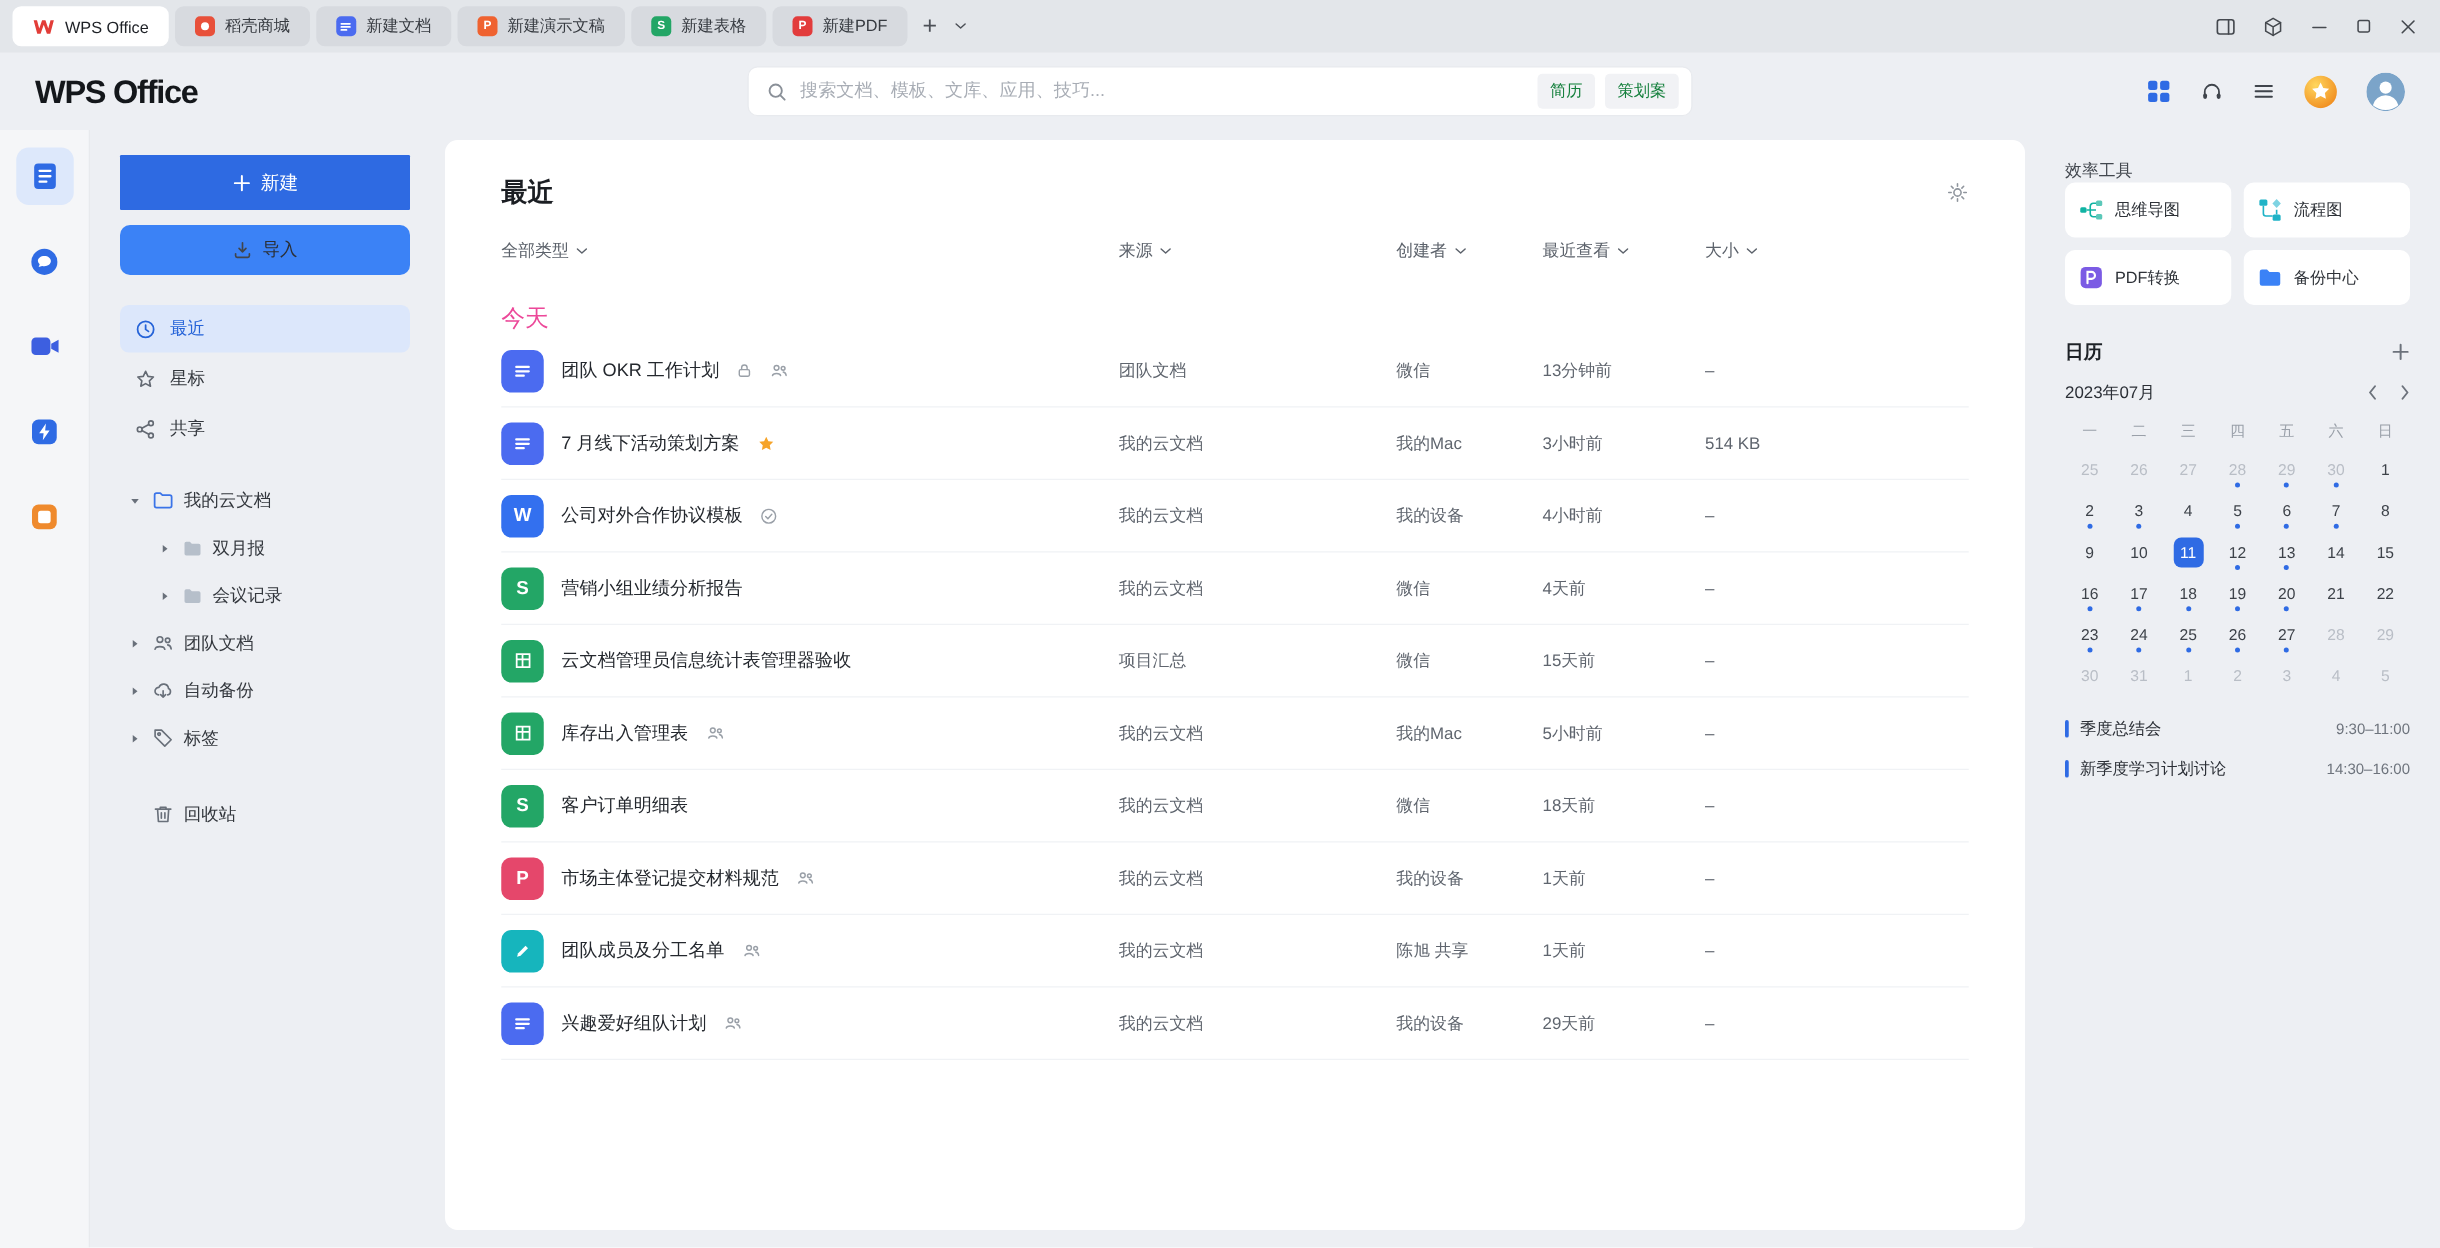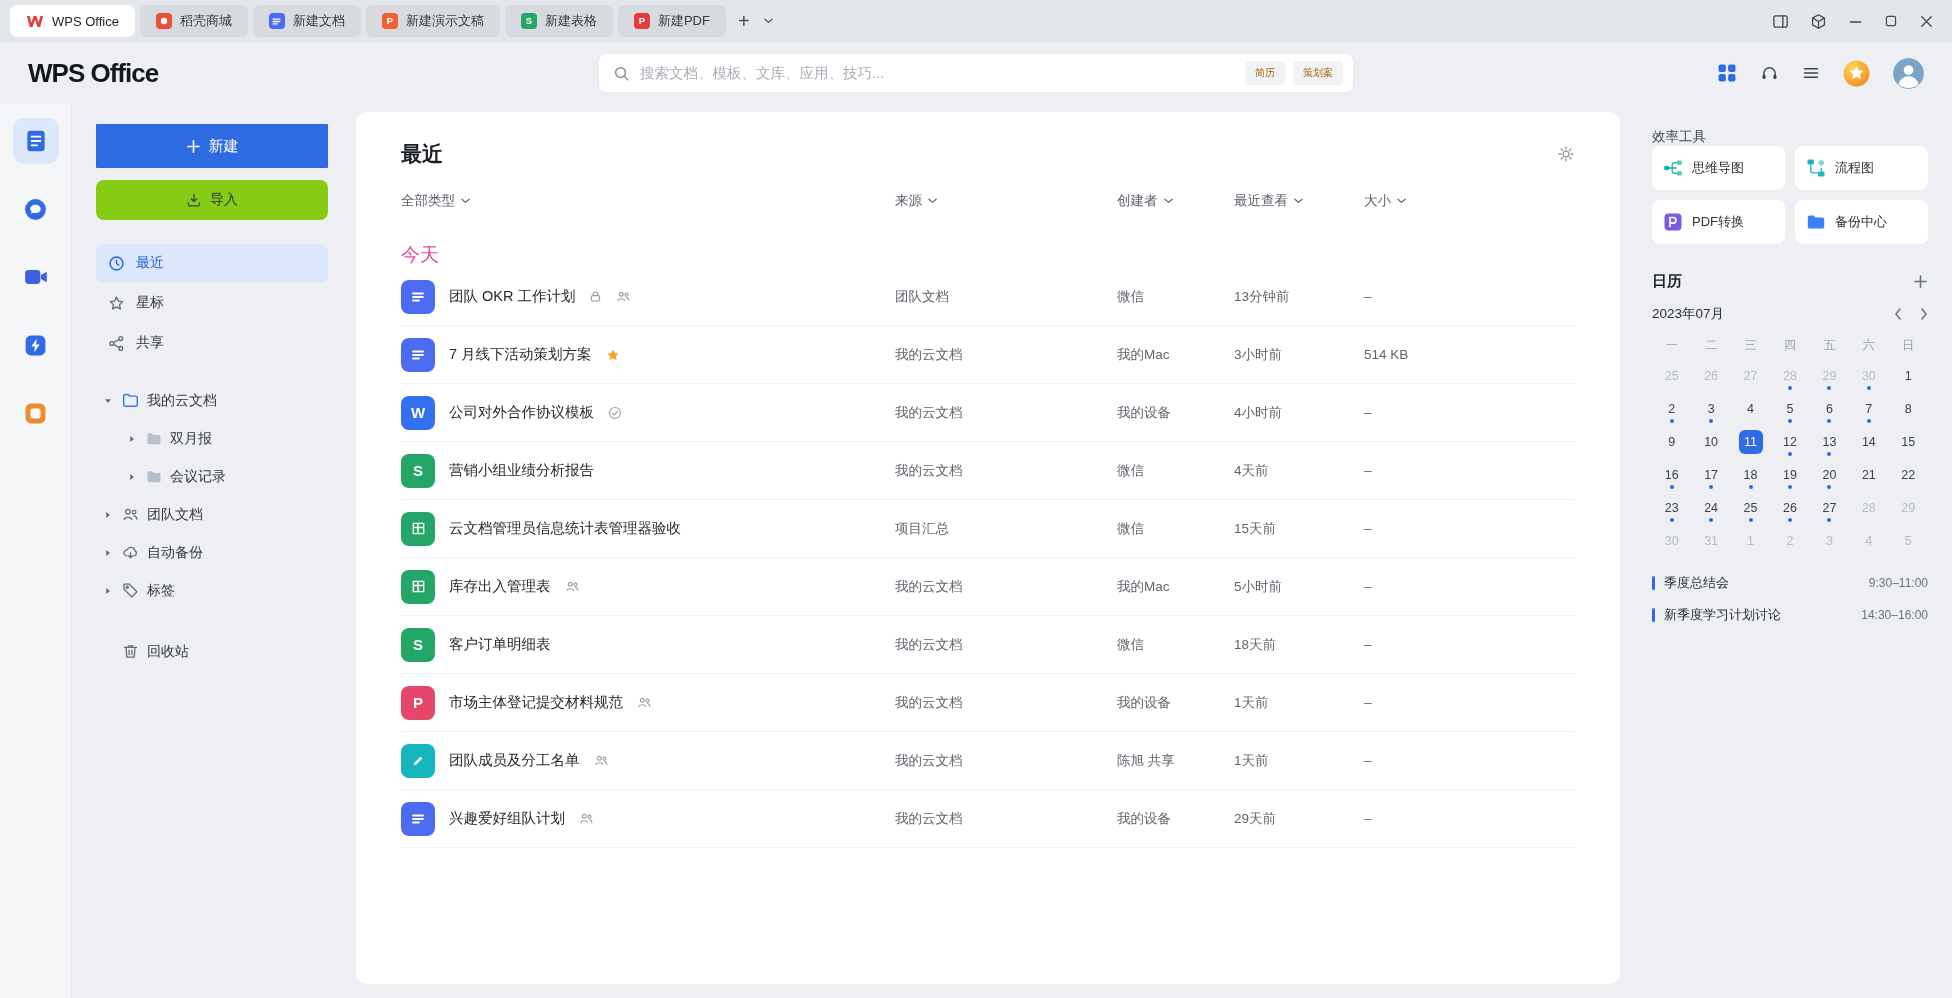--- a/index.html
+++ b/index.html
@@ -20,35 +20,35 @@
   .winbtn{display:flex;padding:0;}
 
   
   .header{height:62px;display:flex;align-items:center;padding:0 28px;position:relative;}
   .logo{font-size:26px;font-weight:800;letter-spacing:-1px;color:#14171b;}
   .search{position:absolute;left:50%;top:11px;transform:translateX(-50%);width:756px;height:40px;background:#fff;border:1px solid #e8eaee;border-radius:8px;display:flex;align-items:center;padding:0 10px 0 14px;gap:10px;}
   .s-ic{color:#8a9098;}
   .search input{flex:1;border:none;outline:none;font-size:14.5px;color:#be185d;background:transparent;min-width:0;}
   .search input::placeholder{color:#a8adb5;}
   .chips{display:flex;gap:8px;}
-  .chip{background:#f1f2f5;border-radius:4px;padding:5px 10px;font-size:10px;color:#a16207;cursor:pointer;white-space:nowrap;}
+  .chip{background:#f1f2f5;border-radius:4px;padding:5px 10px;font-size:13px;color:#15803d;cursor:pointer;white-space:nowrap;}
   .h-actions{margin-left:auto;display:flex;align-items:center;gap:23px;}
   .hbtn{display:flex;color:#3f444b;}
   .c-blue2{color:#2f6be4;}
   .member,.avatar{display:inline-flex;border-radius:50%;overflow:hidden;cursor:pointer;}
 
   
   .bodyrow{display:flex;height:894px;}
   .rail{width:72px;background:#f5f6f8;border-right:1px solid #e8eaed;display:flex;flex-direction:column;align-items:center;padding-top:14px;gap:22px;}
   .rail-item{width:46px;height:46px;border-radius:10px;display:flex;align-items:center;justify-content:center;cursor:pointer;}
   .rail-item.active{background:#dde8fb;}
 
   .sidebar{width:280px;padding:20px 24px 0;flex:none;}
   .btn-new{width:100%;height:44px;background:#2e6ae2;color:#fff;border-radius:1px;font-size:15px;display:flex;align-items:center;justify-content:center;gap:8px;}
-  .btn-import{width:100%;height:40px;background:#84cc16;color:#2b2f35;border-radius:8px;font-size:14px;display:flex;align-items:center;justify-content:center;gap:8px;margin-top:12px;}
+  .btn-import{width:100%;height:40px;background:#3b82f6;color:#2b2f35;border-radius:8px;font-size:14px;display:flex;align-items:center;justify-content:center;gap:8px;margin-top:12px;}
   .btn-import .icon{color:#40454c;}
   .nav{margin-top:24px;display:flex;flex-direction:column;gap:2px;}
   .nav-item{height:38px;border-radius:7px;display:flex;align-items:center;gap:11px;padding:0 12px;font-size:14px;color:#33373d;cursor:pointer;}
   .nav-item .icon{color:#646a73;}
   .nav-item.active{background:#dce7fb;color:#2563d8;}
   .nav-item.active .icon{color:#2563d8;}
   .tree{margin-top:20px;display:flex;flex-direction:column;gap:1px;}
   .trash-wrap{margin-top:24px;}
   .tree-row{height:37px;display:flex;align-items:center;gap:8px;font-size:14px;color:#33373d;padding:0 6px;border-radius:7px;cursor:pointer;}
   .tree-row .icon{color:#69707a;}

